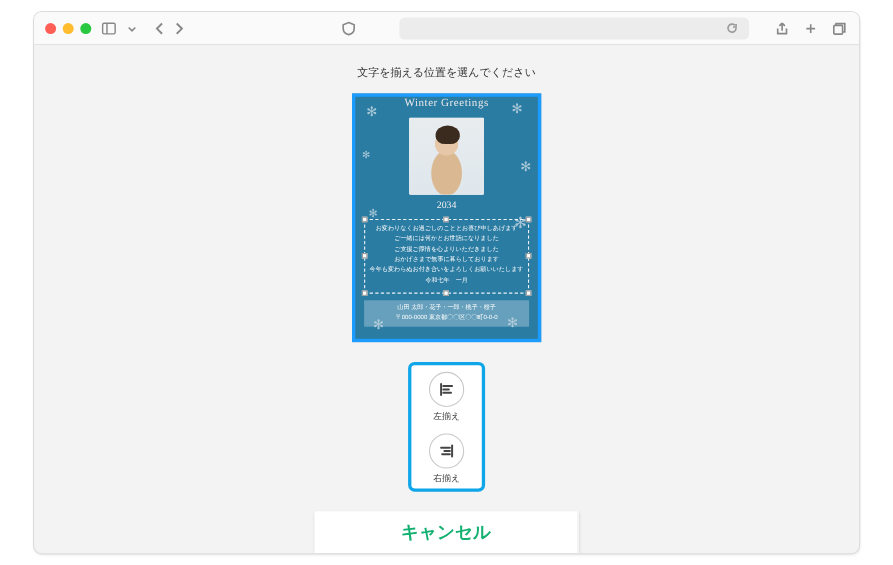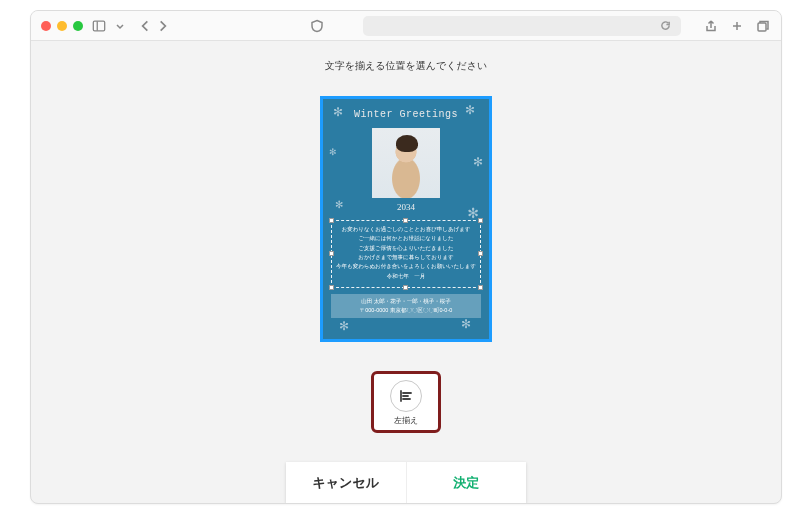--- a/index.html
+++ b/index.html
@@ -43,36 +43,35 @@
     margin: 0 14px 0 30px;
     display:flex; align-items:center; justify-content:flex-end;
     padding: 0 10px;
   }
   .urlbar svg{width:11px;height:11px;stroke:#999;fill:none;stroke-width:1.6}
   .right-tb{display:flex;gap:10px;}
   .content {
     position:absolute; left:0; top:30px; right:0; bottom:0;
     display:flex; flex-direction:column; align-items:center;
     padding-top: 18px;
-    gap: 11px;
   }
   .instruction { font-size: 10px; color:#333; margin-bottom:12px;}
   .card {
     width: 172px; height: 252px;
     background: #2b7ca3;
     border: 3px solid #1c9cff;
     position: relative;
     color:#fff;
     font-size: 5px;
     text-align:center;
   }
   .card .script-title{
-    font-family: Liberation Mono, monospace;
+    font-family: Liberation Serif, serif;
     font-size: 10px; letter-spacing:.5px;
-    margin-top:10px; color:#e8e8e8;
+    color:#e8e8e8;
   }
   .photo {
     width: 68px; height: 70px;
     background: #fff; border-radius:1px;
     margin: 8px auto 4px;
     position:relative; overflow:hidden;
   }
   .photo::before{
     content:""; position:absolute; inset:0;
     background:
@@ -99,21 +98,21 @@
   .h-bl{bottom:-3px;left:-3px}.h-br{bottom:-3px;right:-3px}
   .h-ml{top:50%;left:-3px;margin-top:-3px}.h-mr{top:50%;right:-3px;margin-top:-3px}
   .h-tc{top:-3px;left:50%;margin-left:-3px}.h-bc{bottom:-3px;left:50%;margin-left:-3px}
   .nameblock{
     margin: 6px 8px 0; background:rgba(255,255,255,.28);
     font-size:5.5px; padding:3px 2px; line-height:1.6;
   }
   
   .align-panel{
     margin-top: 18px;
-    border: 3px solid #7f1d1d;
+    border: 3px solid #0ea5e9;
     border-radius: 6px;
     padding: 6px 10px 4px;
     display:flex; gap:10px;
     background:#fff;
     flex-direction:column;
   }
   .align-btn{
     width:44px; display:flex; flex-direction:column; align-items:center;
     cursor:pointer; font-size:8px; color:#333;
   }
@@ -128,21 +127,21 @@
   .align-btn.active .align-circle svg{stroke:#12b071}
   
   .footer{
     margin-top: 18px;
     width: 240px; height:42px;
     background:#fff;
     display:flex;
     box-shadow: 0 1px 3px rgba(0,0,0,.15);
   }
   .footer button{
-    flex:1; border:none; background:#fff; font-size:13px; font-weight:600;
+    flex:1; border:none; background:#fff; font-size:16px; font-weight:600;
     cursor:pointer;
   }
   .footer button:first-child{border-right:1px solid #eee;color:#333}
   .footer button:last-child{color:#12b071}
 </style>
 </head>
 <body>
 
 <div class="window">
 
@@ -251,21 +250,31 @@
         <div class="align-circle">
             <svg viewBox="0 0 16 16">
               <line x1="3" y1="3" x2="3" y2="13"></line>
               <line x1="5" y1="5" x2="13" y2="5"></line>
               <line x1="5" y1="8" x2="10" y2="8"></line>
               <line x1="5" y1="11" x2="12" y2="11"></line>
             </svg>
           </div>
         <span>左揃え</span>
       </div>
+      <div class="align-btn">
+        <div class="align-circle">
+            <svg viewBox="0 0 16 16">
+              <line x1="13" y1="3" x2="13" y2="13"></line>
+              <line x1="3" y1="5" x2="11" y2="5"></line>
+              <line x1="6" y1="8" x2="11" y2="8"></line>
+              <line x1="4" y1="11" x2="11" y2="11"></line>
+            </svg>
+          </div>
+        <span>右揃え</span>
+      </div>
     </div>
 
     <div class="footer">
       <button>キャンセル</button>
-      <button>決定</button>
     </div>
 
   </div>
 </div>
 
 </body></html>

